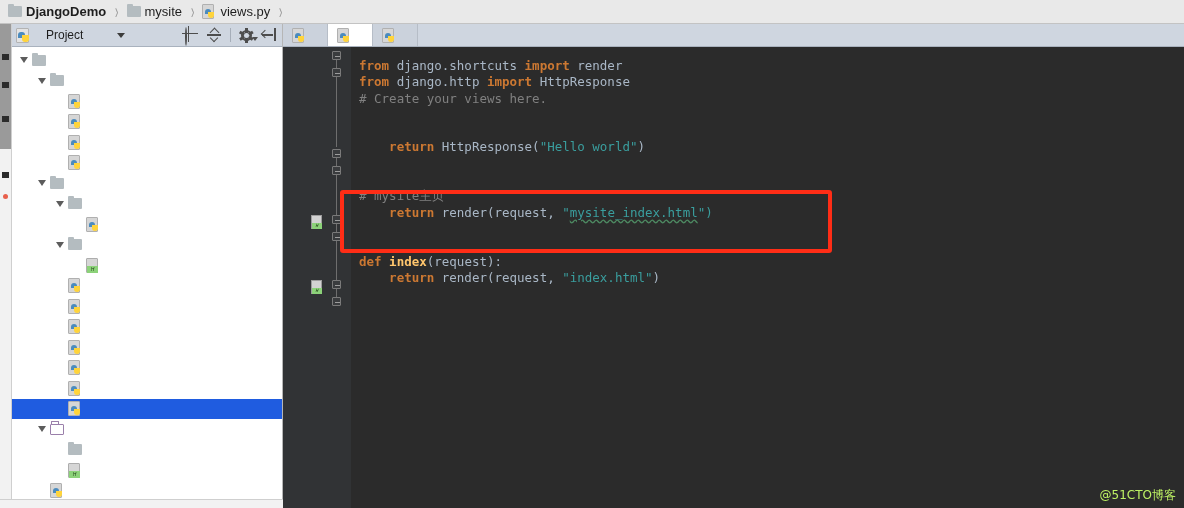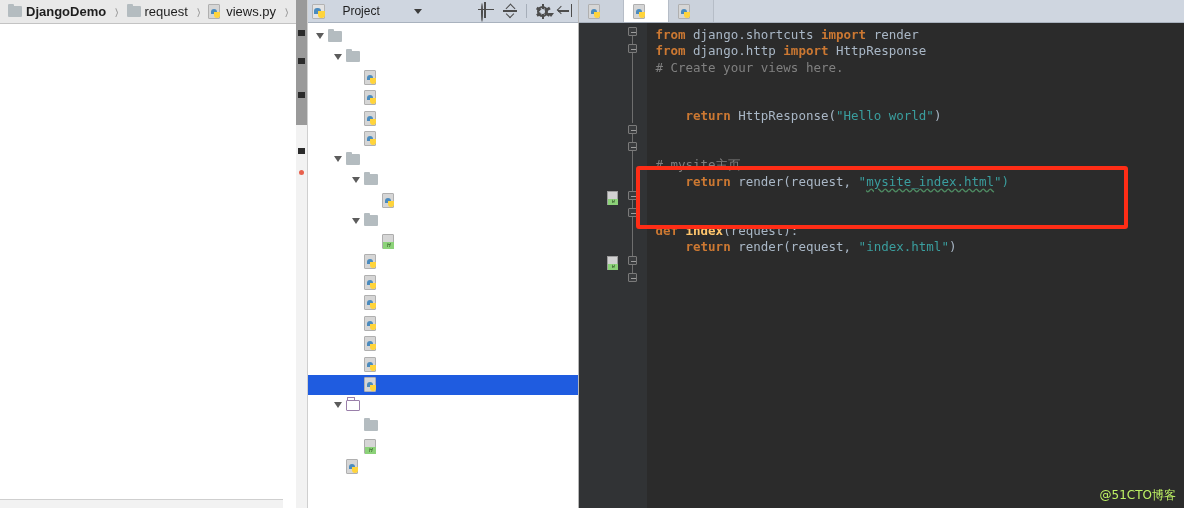--- a/index.html
+++ b/index.html
@@ -7,21 +7,21 @@
     margin: 0; padding: 0;
     width: 1184px; height: 508px;
     overflow: hidden;
     background: #ffffff;
     font-family: "Liberation Sans", sans-serif;
   }
 
   #app {
     position: relative;
     width: 1184px; height: 508px;
-    display: flex; flex-direction: row;
+    display: flex; flex-direction: column;
   }
 
   
   .breadcrumb-bar {
     height: 24px;
     background: #e9e9e9;
     border-bottom: 1px solid #c3c3c3;
     display: flex; align-items: center;
     padding-left: 8px;
     flex: 0 0 24px;
@@ -319,21 +319,21 @@
   .fold-mark::before {
     content: ""; position: absolute; left: 1.5px; top: 3.5px;
     width: 5px; height: 1px; background: #9d9d9d;
   }
   .fold-line {
     position: absolute; width: 1px; background: #6e6e6e;
   }
 
   .code {
     flex: 1 1 auto; position: relative;
-    padding-top: 4px; overflow: hidden;
+    padding-top: 11px; overflow: hidden;
     font-family: "DejaVu Sans Mono", monospace;
     font-size: 12.5px;
   }
   .cline {
     height: 16.3px; line-height: 16.3px;
     white-space: pre; padding-left: 8px; color: #a9b7c6;
   }
   .kw  { color: #cc7832; font-weight: bold; }
   .fn  { color: #ffc66d; font-weight: bold; }
   .str { color: #3a9e9e; }
@@ -374,21 +374,21 @@
 <div id="app">
 
   <div class="breadcrumb-bar">
     <div class="crumb">
       <span class="ic ic-folder"></span>
       <span class="crumb-label bold">DjangoDemo</span>
     </div>
     <span class="crumb-sep">›</span>
     <div class="crumb">
       <span class="ic ic-folder"></span>
-      <span class="crumb-label">request</span>
+      <span class="crumb-label">mysite</span>
     </div>
     <span class="crumb-sep">›</span>
     <div class="crumb">
       <span class="ic ic-py">
           <i class="sheet"></i>
           <i class="b1"></i>
           <i class="b2"></i>
         </span>
       <span class="crumb-label">views.py</span>
     </div>

